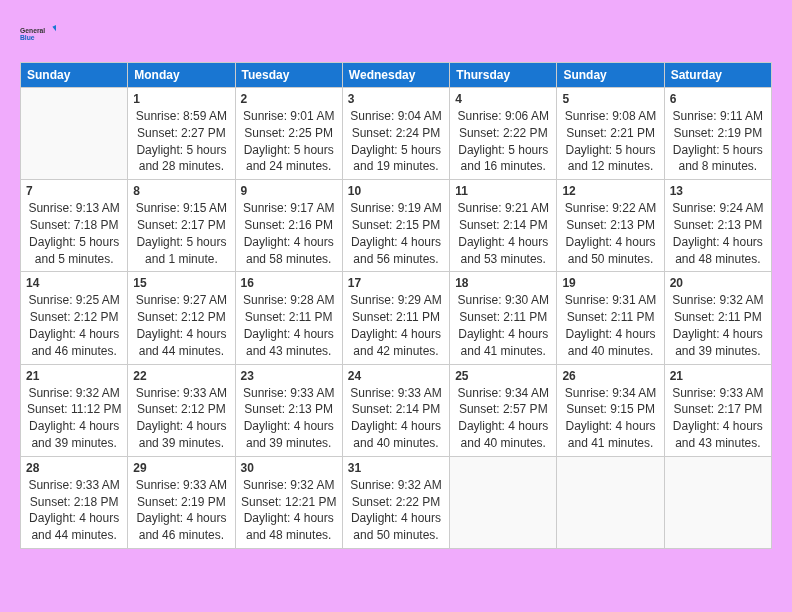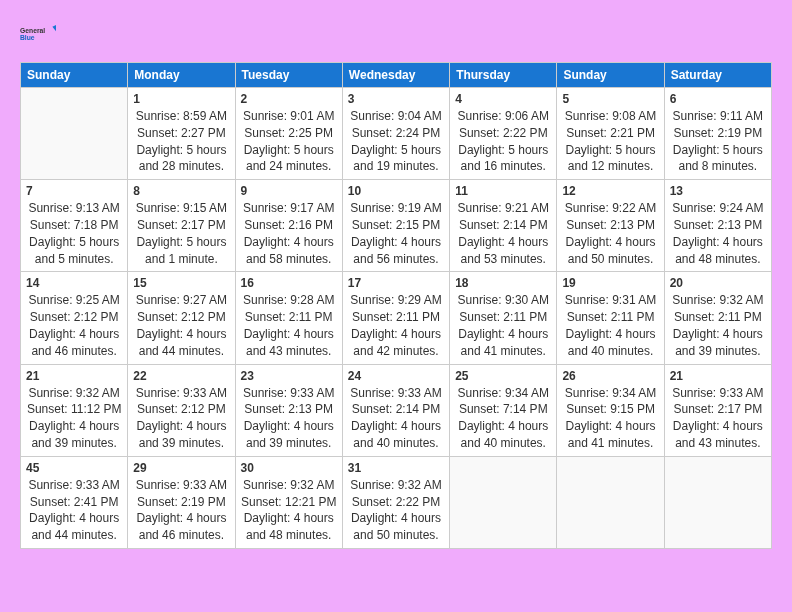--- a/index.html
+++ b/index.html
@@ -285,44 +285,44 @@
           <td>
             <div class="day-number">24</div>
             <div class="day-info">Sunrise: 9:33 AM
 Sunset: 2:14 PM
 Daylight: 4 hours
 and 40 minutes.</div>
           </td>
           <td>
             <div class="day-number">25</div>
             <div class="day-info">Sunrise: 9:34 AM
-Sunset: 7:14 PM
+Sunset: 2:57 PM
 Daylight: 4 hours
 and 40 minutes.</div>
           </td>
           <td>
             <div class="day-number">26</div>
             <div class="day-info">Sunrise: 9:34 AM
 Sunset: 9:15 PM
 Daylight: 4 hours
 and 41 minutes.</div>
           </td>
           <td>
             <div class="day-number">21</div>
             <div class="day-info">Sunrise: 9:33 AM
 Sunset: 2:17 PM
 Daylight: 4 hours
 and 43 minutes.</div>
           </td>
         </tr>
         <tr>
           <td>
-            <div class="day-number">45</div>
-            <div class="day-info">Sunrise: 9:33 AM
-Sunset: 2:41 PM
+            <div class="day-number">28</div>
+            <div class="day-info">Sunrise: 9:33 AM
+Sunset: 2:18 PM
 Daylight: 4 hours
 and 44 minutes.</div>
           </td>
           <td>
             <div class="day-number">29</div>
             <div class="day-info">Sunrise: 9:33 AM
 Sunset: 2:19 PM
 Daylight: 4 hours
 and 46 minutes.</div>
           </td>

